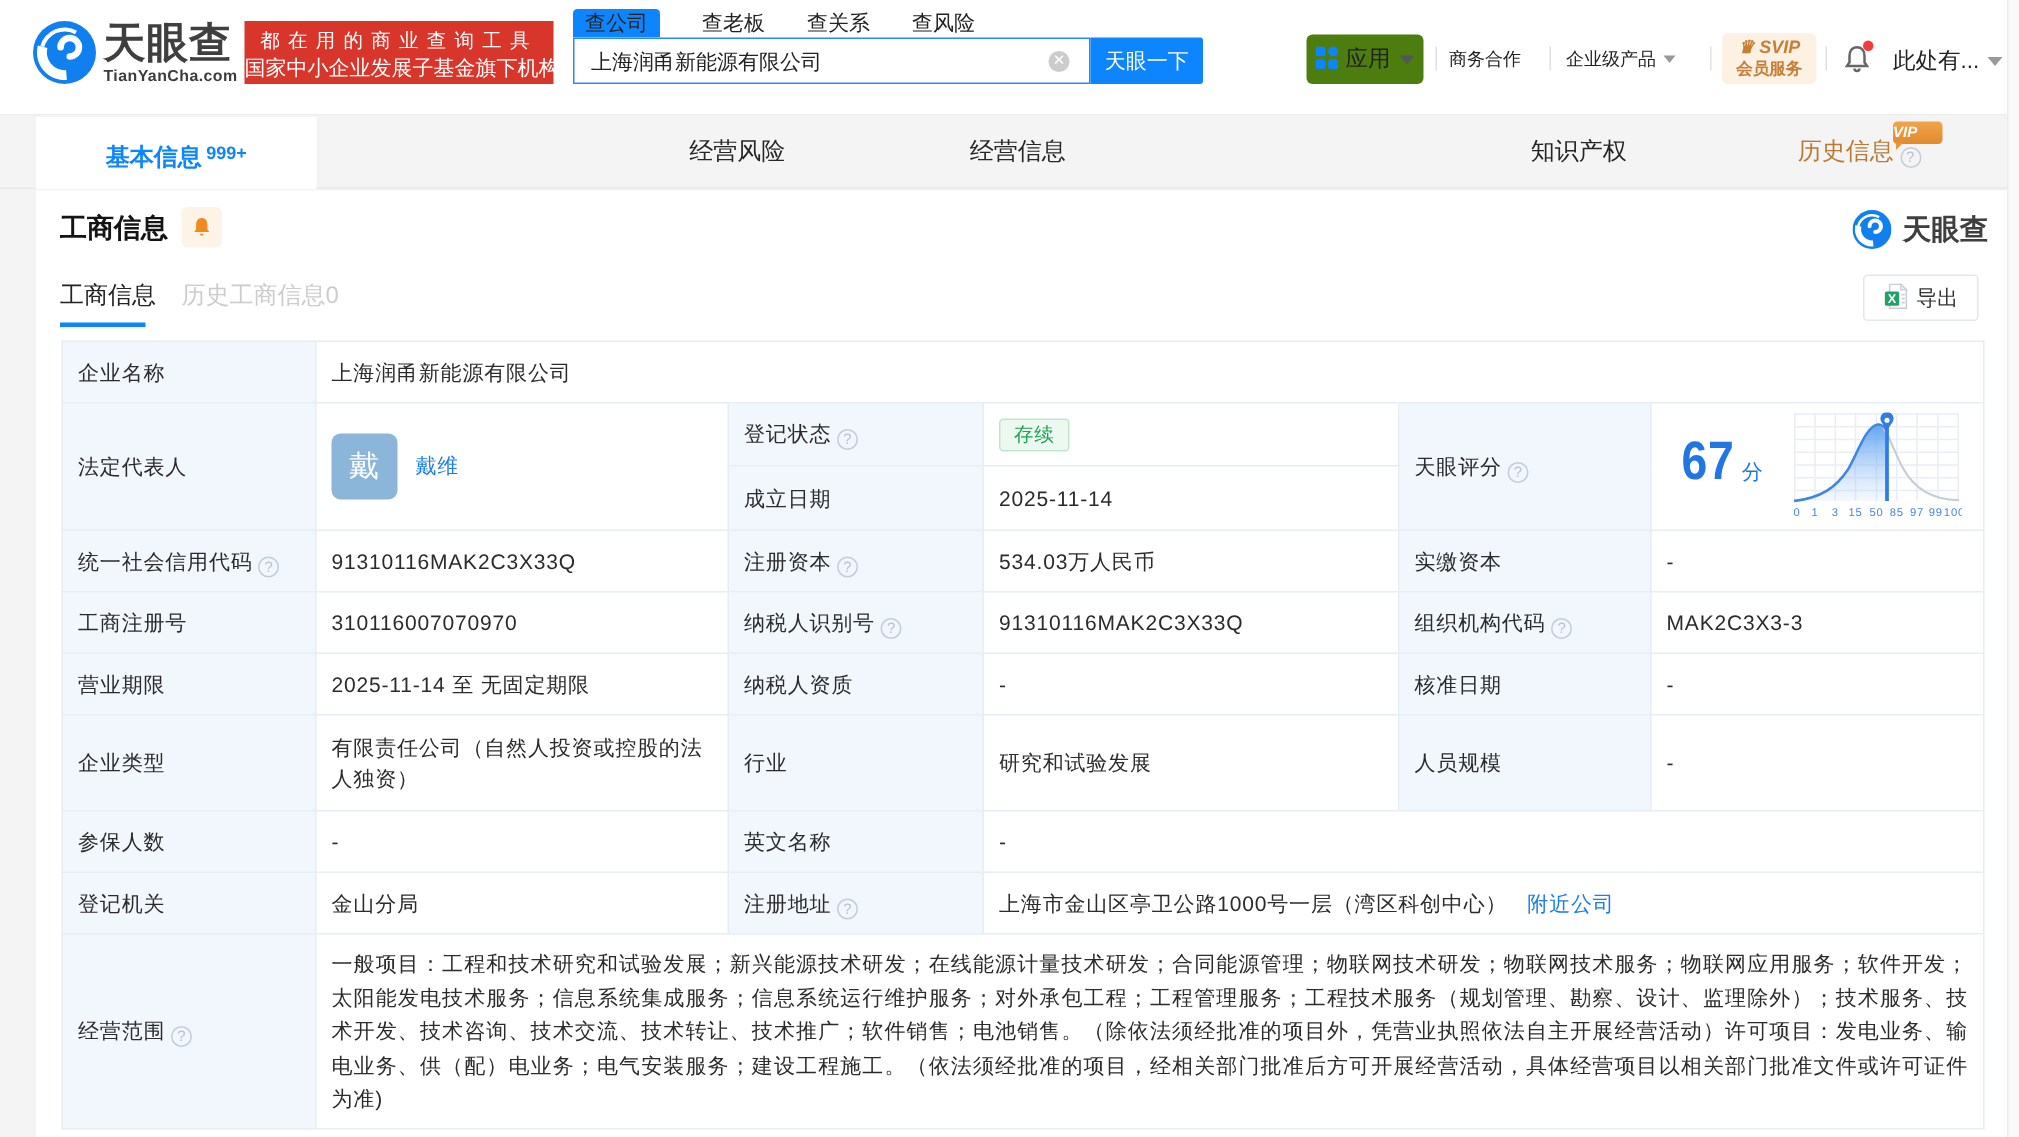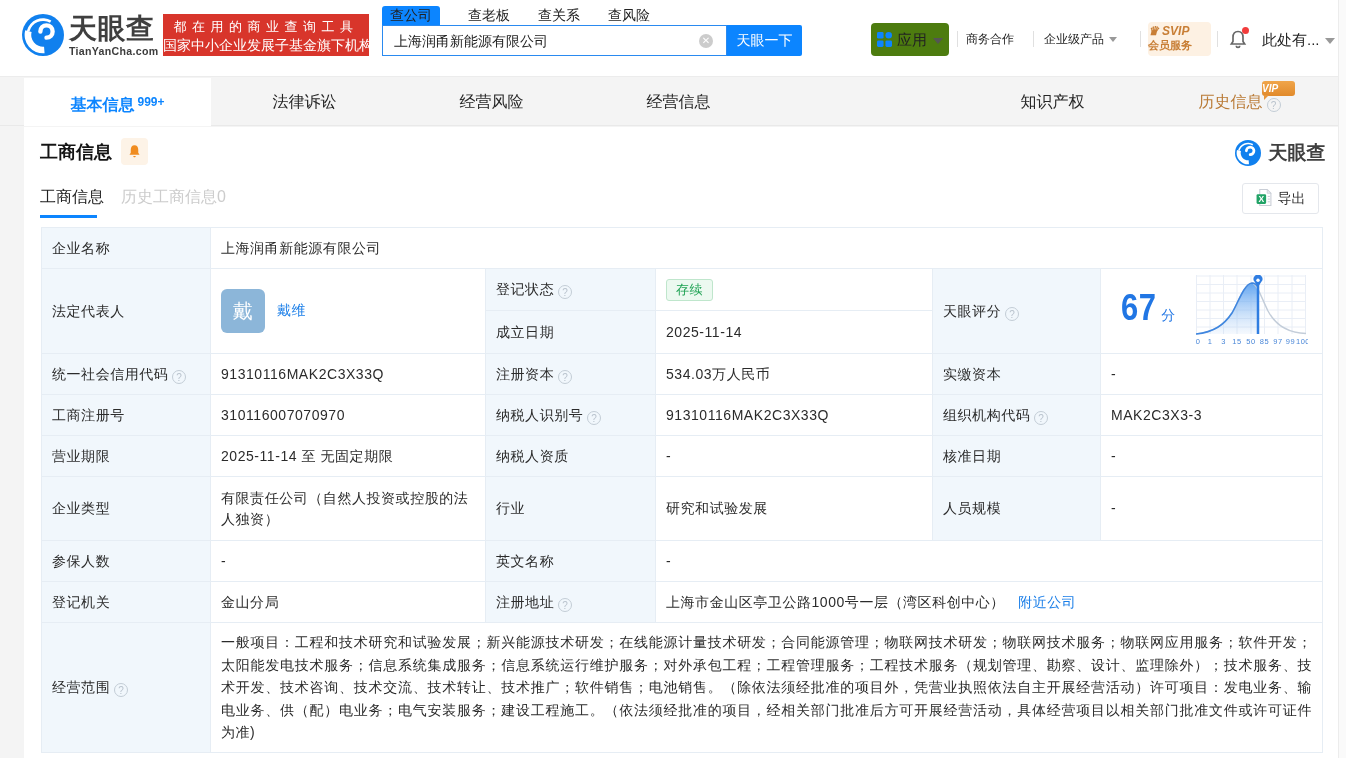--- a/index.html
+++ b/index.html
@@ -23,21 +23,21 @@
 #sinput { left:382px; top:25px; width:345px; height:31px; background:#fff; border:1px solid #2a8af0; }
 #sinput .txt { position:absolute; left:11px; top:7px; font-size:14px; color:#222; }
 #sclear { position:absolute; right:13px; top:8px; width:14px; height:14px; border-radius:50%; background:#ccc; color:#fff; font-size:10px; line-height:14px; text-align:center; }
 #sbtn { left:727px; top:25px; width:75px; height:31px; background:#0c85ff; color:#fff; font-size:14px; text-align:center; line-height:31px; border-radius:0 2px 2px 0; }
 
 
 .hsep { position:absolute; top:31px; width:1px; height:16px; background:#e0e0e0; }
 #appBtn { left:871px; top:23px; width:78px; height:33px; background:#4d7c0f; border-radius:4px; line-height:33px; text-align:center; font-size:15px; color:#222; }
 .hlink { top:31px; font-size:12px; color:#222; }
 .caret { display:inline-block; width:0; height:0; border-left:5px solid transparent; border-right:5px solid transparent; border-top:6px solid #8a8a8a; vertical-align:middle; margin-left:5px; }
-#svip { left:1148px; top:22px; width:63px; height:34px; background:#fdf1e3; border-radius:4px; text-align:left; color:#c87e35; }
+#svip { left:1148px; top:22px; width:63px; height:34px; background:#fdf1e3; border-radius:4px; text-align:center; color:#c87e35; }
 #svip .s1 { font-size:12px; font-weight:bold; font-style:italic; margin-top:2px; }
 #svip .s2 { font-size:11px; margin-top:0px; font-weight:bold; }
 #bellWrap { left:1228px; top:29px; }
 #userTxt { left:1262px; top:31px; font-size:15px; color:#222; }
 
 
 #nav { position:absolute; left:0px; top:78px; width:1346px; height:48px; background:#f4f4f4; border-bottom:1px solid #e9e9e9; }
 .ntab { position:absolute; top:0; height:48px; line-height:48px; text-align:center; width:187px; font-size:16px; color:#262626; }
 #ntab0 { background:#fff; color:#0c85ff; font-weight:bold; }
 #ntab0 sup { font-size:12px; font-weight:bold; vertical-align:4px; margin-left:3px; }
@@ -112,21 +112,20 @@
           <path d="M12 3 C 8 3 6 6 6 10 L 6 15 L 4 18 L 20 18 L 18 15 L 18 10 C 18 6 16 3 12 3 Z" fill="none" stroke="#666" stroke-width="2"></path>
           <path d="M10 20 C 10 21.2 11 22 12 22 C 13 22 14 21.2 14 20" fill="none" stroke="#666" stroke-width="2"></path>
         </svg>
       <div class="abs" style="left:14px;top:-2px;width:7px;height:7px;border-radius:50%;background:#f23c3c"></div>
     </div>
     <div class="abs" id="userTxt">此处有...<span class="caret" style="border-top-color:#999"></span></div>
   </div>
 
   <div id="nav">
     <div class="ntab" id="ntab0" style="left:24px">基本信息<sup>999+</sup></div>
-    <div class="ntab" style="left:211px">法律诉讼</div>
     <div class="ntab" style="left:398px">经营风险</div>
     <div class="ntab" style="left:585px">经营信息</div>
     <div class="ntab" style="left:959px">知识产权</div>
     <div class="ntab" style="left:1146px;color:#b97a35">历史信息<span class="qi" style="background:transparent">?</span></div>
     <div class="abs" style="left:1262px;top:3px;width:33px;height:15px;background:linear-gradient(180deg,#f0a54a,#e18a2b);border-radius:3px;color:#fff;font-size:10px;font-weight:bold;font-style:italic;text-align:left;line-height:15px">VIP</div>
     <div class="abs" style="left:1264px;top:17px;width:0;height:0;border-left:5px solid #e7953a;border-bottom:5px solid transparent"></div>
   </div>
 
   <div class="abs" style="left:1338px;top:0;width:8px;height:758px;background:#fafafa;border-left:1px solid #ececec"></div>
 

